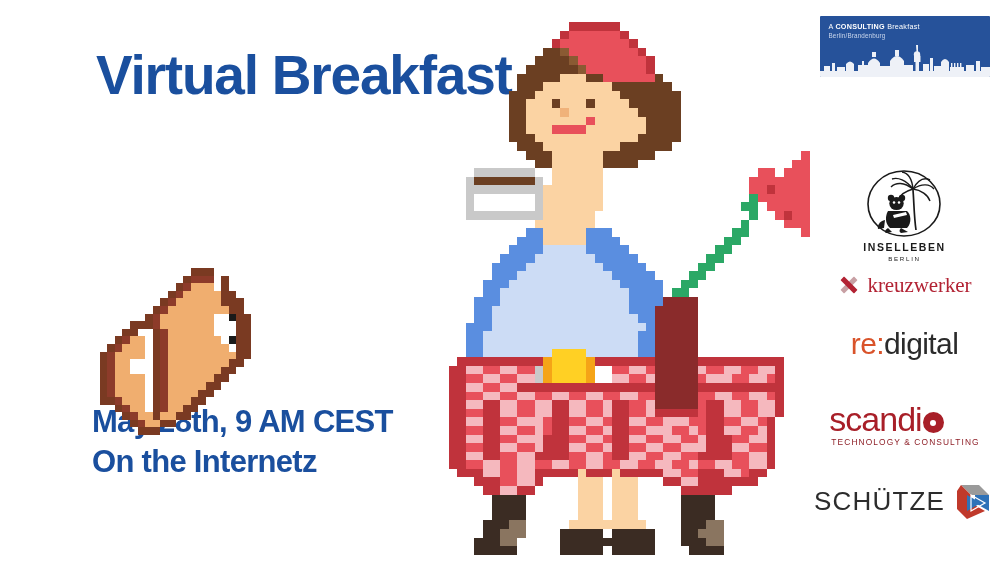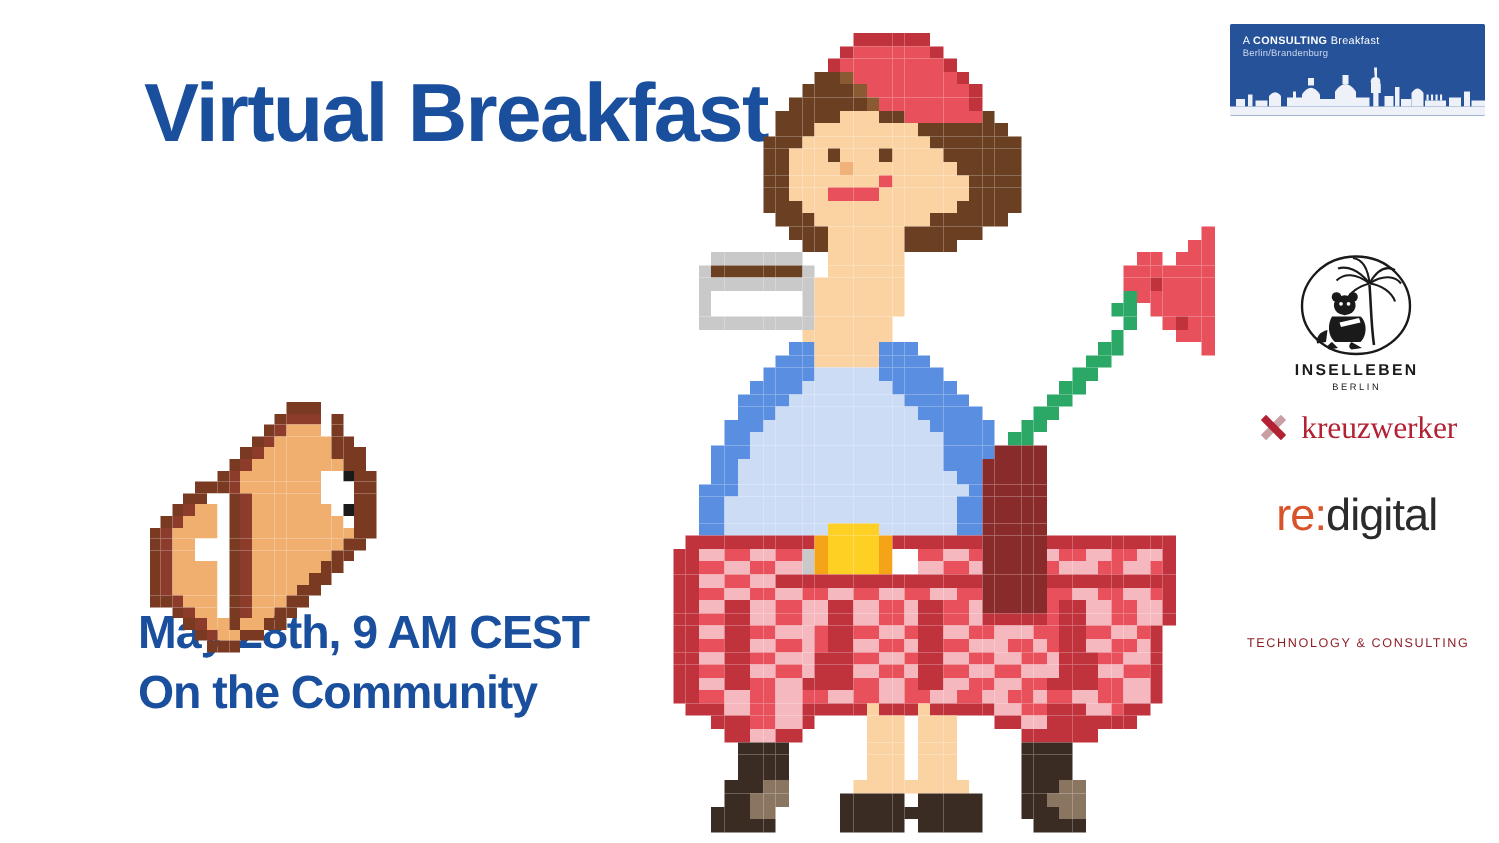--- a/index.html
+++ b/index.html
@@ -76,21 +76,21 @@
 </style>
 </head>
 <body>
 
 <div id="stage">
 
   <div class="title">Virtual Breakfast</div>
 
   <div class="datewrap">
     <div class="dateline">May 28th, 9 AM CEST</div>
-    <div class="dateline">On the Community</div>
+    <div class="dateline">On the Internetz</div>
   </div>
 
   <div class="pix" id="squirrel" style="grid-template-columns: repeat(21, 7.6px); grid-auto-rows: 7.6px; width: 159.6px; height: 167.2px;">
       <i style="background:transparent"></i>
       <i style="background:transparent"></i>
       <i style="background:transparent"></i>
       <i style="background:transparent"></i>
       <i style="background:transparent"></i>
       <i style="background:transparent"></i>
       <i style="background:transparent"></i>
@@ -3312,19 +3312,35 @@
     </div>
 
     <div class="logo" id="logo-resolution">
       <div class="rs-name">
         <span class="o">re:</span><span>digital</span>
       </div>
     </div>
 
     <div class="logo" id="logo-scandio">
       <div class="sc-wrap">
+        <div class="sc-row">
+          <span class="sc-name">scandi</span>
+          <span class="sc-dot"></span>
+        </div>
         <span class="sc-sub">TECHNOLOGY &amp; CONSULTING</span>
       </div>
     </div>
 
+    <div class="logo" id="logo-schutze">
+      <div class="sz-row">
+        <span class="sz-name">SCHÜTZE</span>
+        <svg width="44" height="40" viewBox="0 0 44 40">
+          <path d="M10 4 L28 4 L38 14 L20 14 Z" fill="#9a9a9a"></path>
+          <path d="M38 14 L38 30 L24 22 L24 14 Z" fill="#2f72b8"></path>
+          <path d="M10 4 L20 14 L20 22 L34 30 L16 38 L6 28 L6 10 Z" fill="#c0392b"></path>
+          <path d="M16 14 L30 22 L16 30 Z" fill="#2f72b8"></path>
+          <path d="M20 14 L34 22 L20 30 Z" fill="none" stroke="#ffffff" stroke-width="1.2"></path>
+        </svg>
+      </div>
+    </div>
 
   </div>
 </div>
 
 </body></html>

